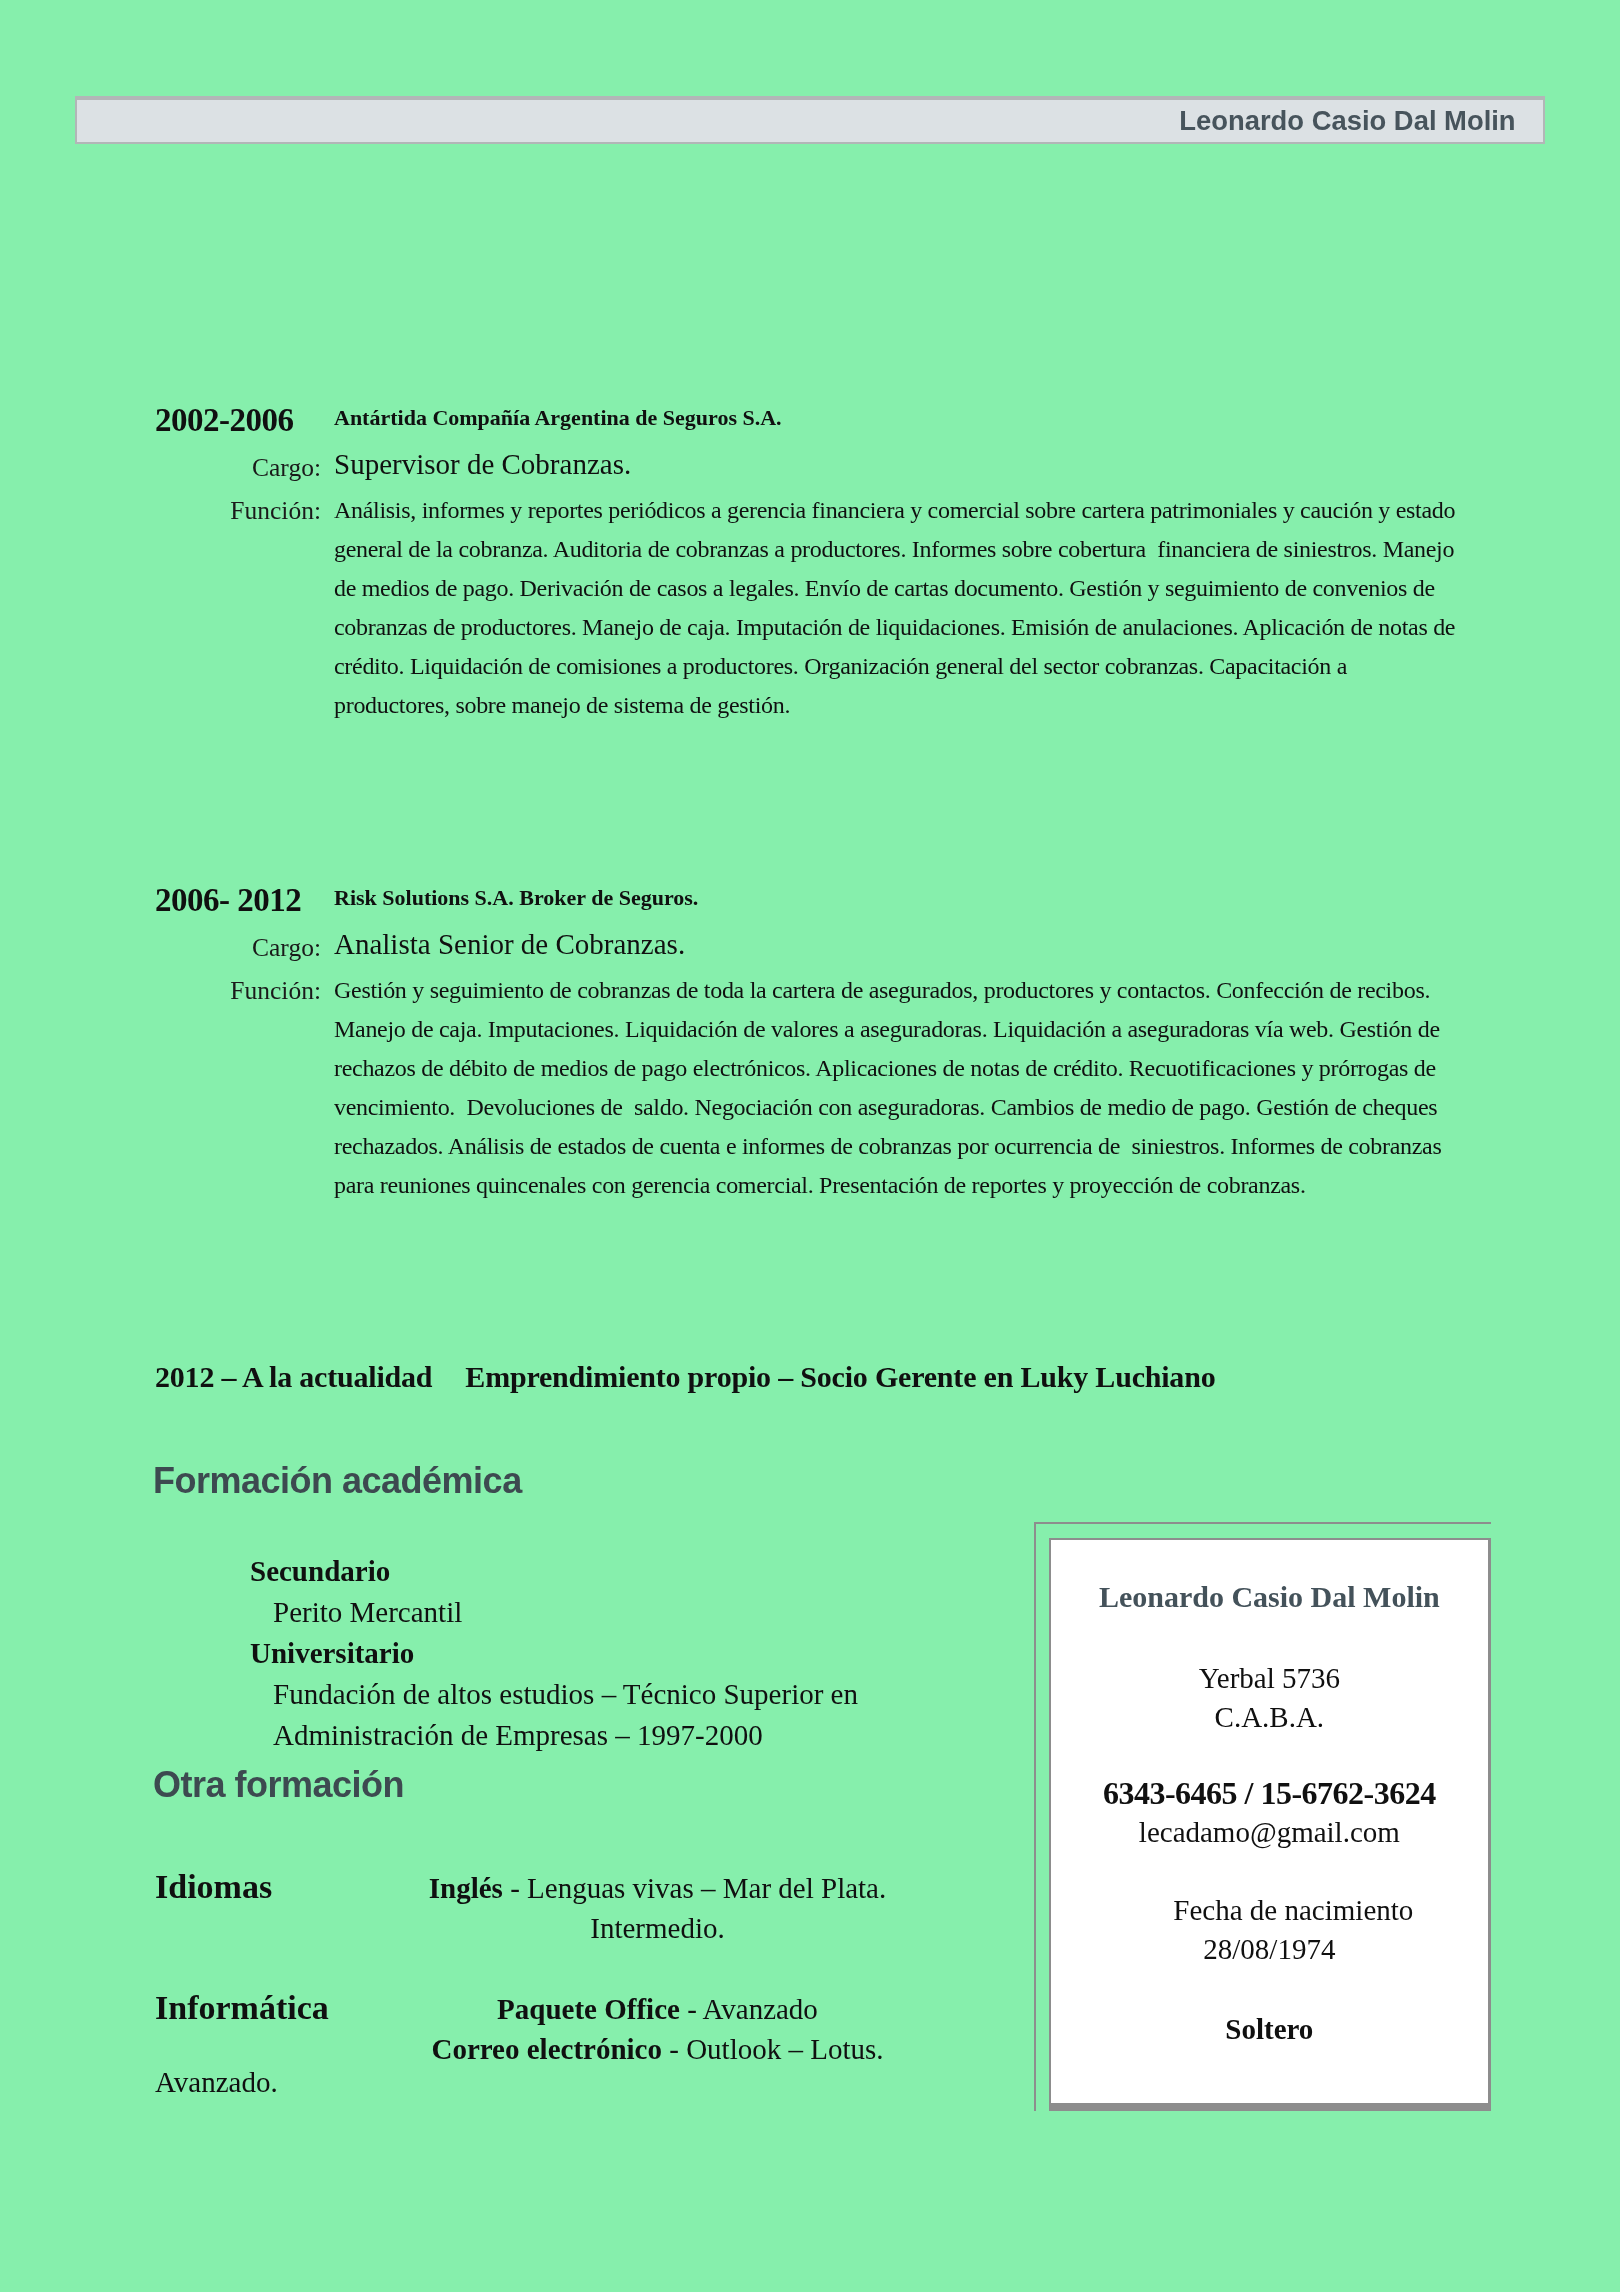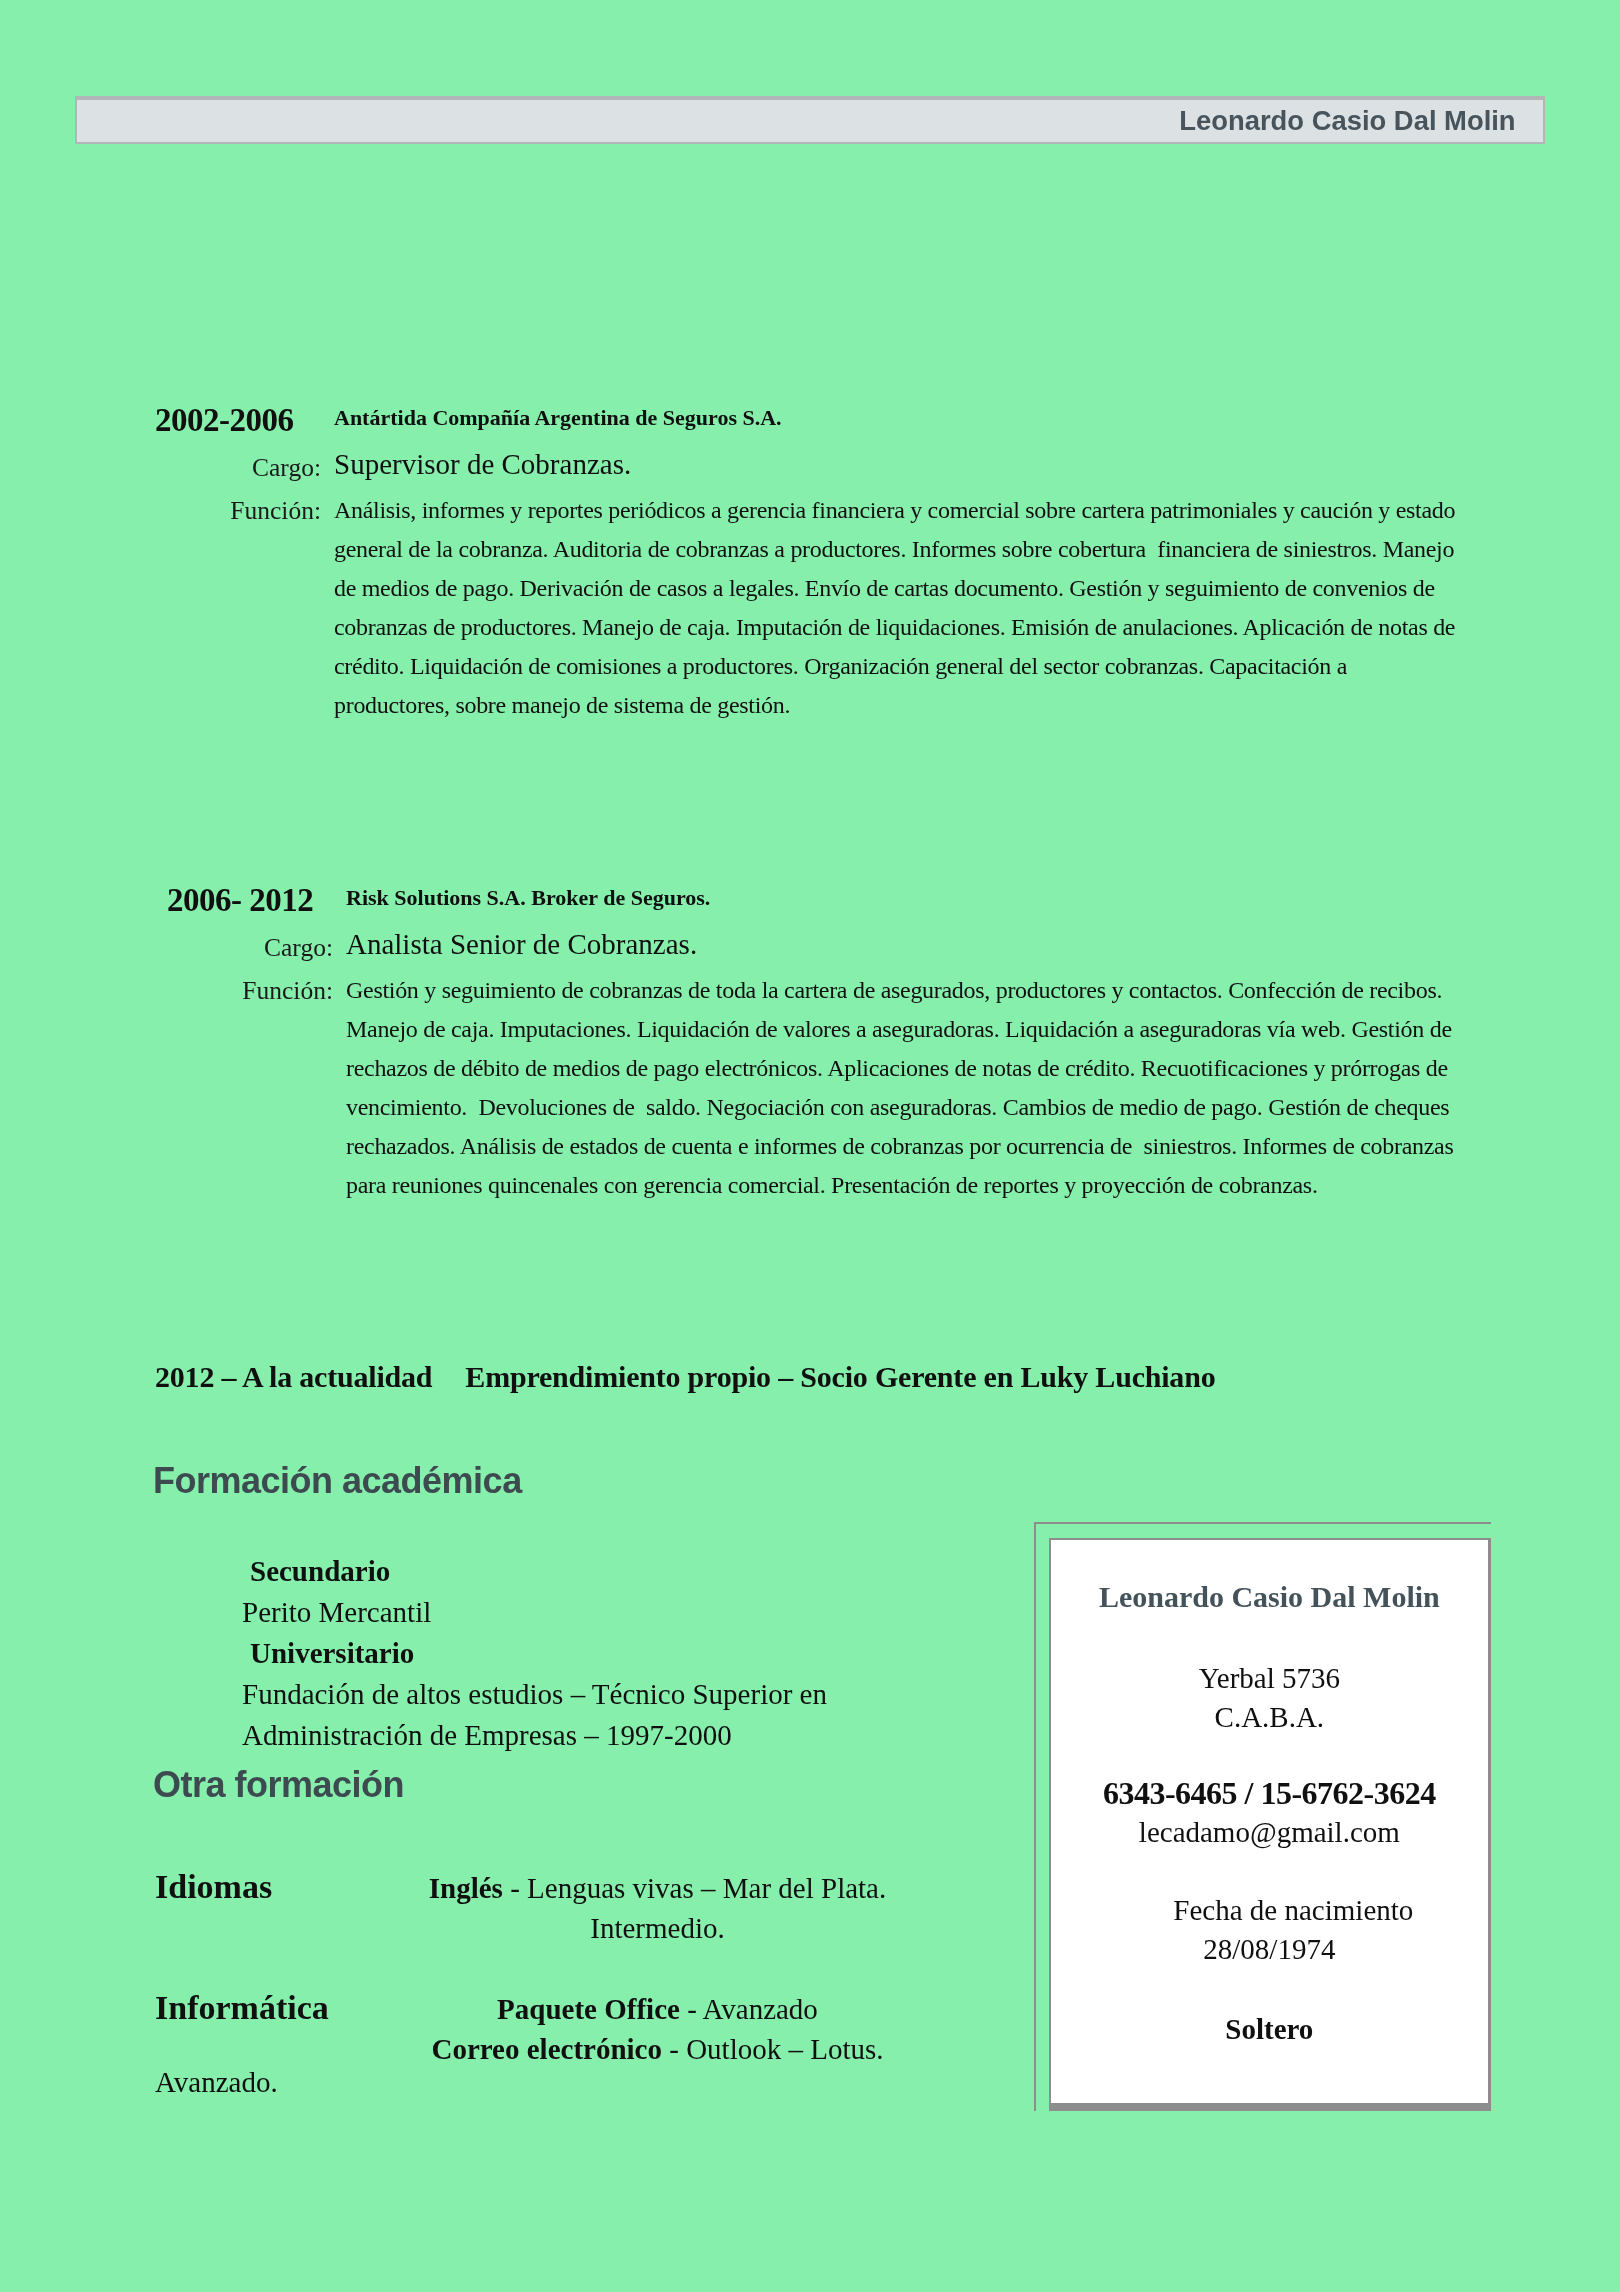--- a/index.html
+++ b/index.html
@@ -55,21 +55,21 @@
   
   .section-heading {
     font-family:"Liberation Sans", sans-serif;
     font-weight:bold; font-size:36px; color:#3d4a50;
     letter-spacing:-0.5px;
   }
 
   
   .edu { font-size:29px; line-height:41px; }
   .edu-label { font-weight:bold; margin-left:95px; }
-  .edu-detail { margin-left:87px; width:647px; }
+  .edu-detail { margin-left:118px; width:647px; }
 
   
   .skill-label { font-weight:bold; font-size:34px; }
   .skill-value { font-size:29px; line-height:40px;text-align:center; }
   .skill-value b { font-weight:bold; }
 
   .avanzado-line { font-size:29px; }
 
   
   .card-outer {
@@ -115,21 +115,21 @@
     <div class="row">
       <div class="col-label">Cargo:</div>
       <div class="col-value">Supervisor de Cobranzas.</div>
     </div>
     <div class="row">
       <div class="col-label">Función:</div>
       <div class="funcion-text">Análisis, informes y reportes periódicos a gerencia financiera y comercial sobre cartera patrimoniales y caución y estado general de la cobranza. Auditoria de cobranzas a productores. Informes sobre cobertura  financiera de siniestros. Manejo de medios de pago. Derivación de casos a legales. Envío de cartas documento. Gestión y seguimiento de convenios de cobranzas de productores. Manejo de caja. Imputación de liquidaciones. Emisión de anulaciones. Aplicación de notas de crédito. Liquidación de comisiones a productores. Organización general del sector cobranzas. Capacitación a productores, sobre manejo de sistema de gestión.</div>
     </div>
   </div>
 
-  <div class="abs" style="left:155px; top:882px; width:1343px;margin-left:12px;">
+  <div class="abs" style="left:155px; top:882px; width:1343px;">
     <div class="row">
       <div class="col-date">2006- 2012</div>
       <div class="col-company">Risk Solutions S.A. Broker de Seguros.</div>
     </div>
     <div class="row">
       <div class="col-label">Cargo:</div>
       <div class="col-value">Analista Senior de Cobranzas.</div>
     </div>
     <div class="row">
       <div class="col-label">Función:</div>

